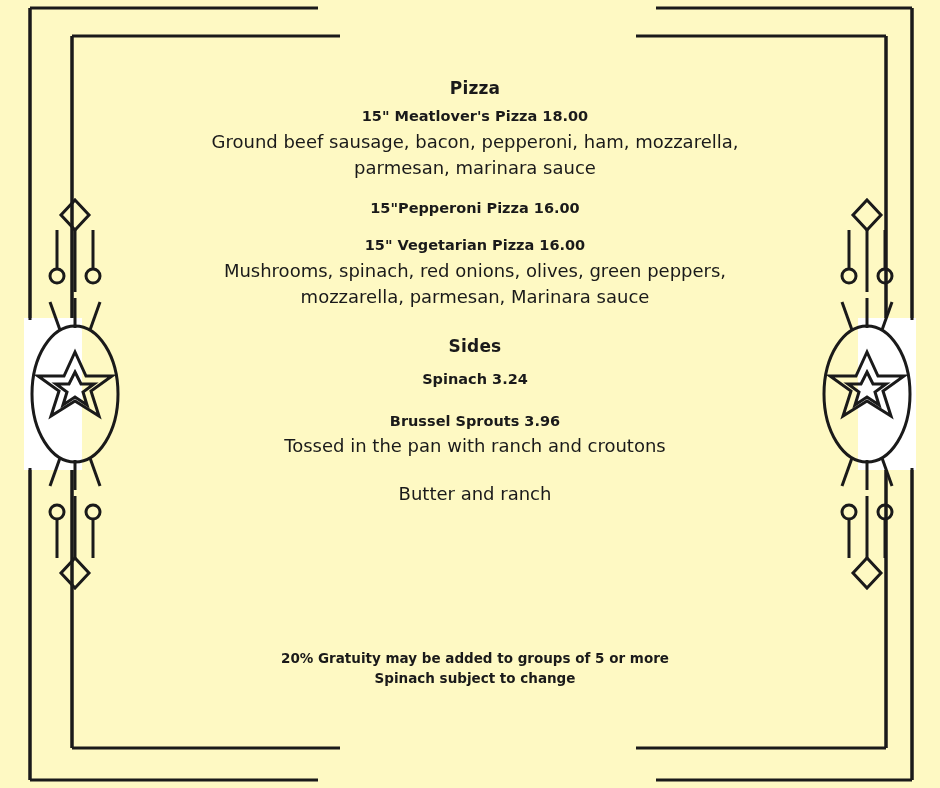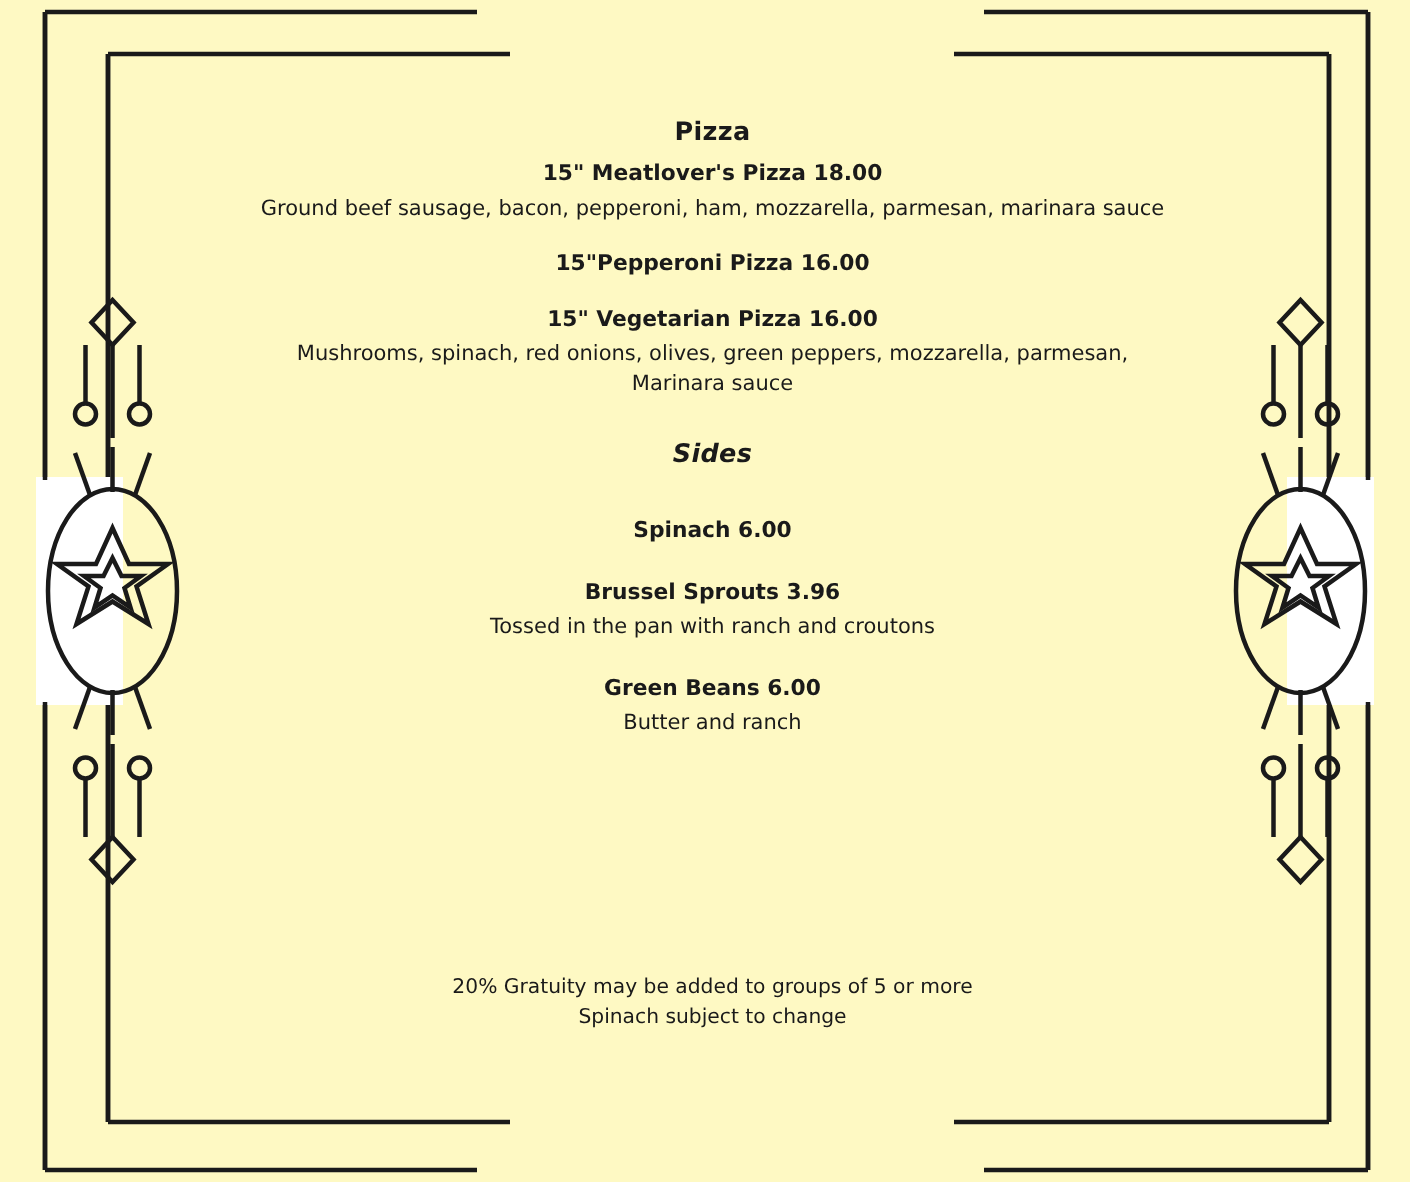--- a/index.html
+++ b/index.html
@@ -61,48 +61,47 @@
   }
 
   .item-name {
     font-size: 14.5px;
     font-weight: bold;
     line-height: 1.35;
     margin: 0;
   }
 
   .item-desc {
-    font-size: 14px;
+    font-size: 18px;
     font-weight: normal;
     line-height: 1.45;
     margin: 2px 0 0 0;
     text-align: center;
   }
 
   .section-sides {
     margin-top: 26px;
   }
   .section-sides .section-title {
-    margin-bottom: 32px;
-    font-style: italic;
+    margin-bottom: 14px;
   }
   .section-sides .item {
     margin-bottom: 22px;
   }
 
   .footer-note {
     position: absolute;
     left: 170px;
     top: 648px;
     width: 610px;
     text-align: center;
   }
   .footer-line {
     font-size: 13.5px;
-    font-weight: normal;
+    font-weight: bold;
     line-height: 1.5;
     margin: 0;
   }
 </style>
 </head>
 <body>
 
 <div class="menu-page">
 
   <svg class="frame-svg" viewBox="0 0 940 788" aria-hidden="true">
@@ -207,30 +206,29 @@
       <div class="item">
         <p class="item-name">15" Vegetarian Pizza 16.00</p>
         <p class="item-desc">Mushrooms, spinach, red onions, olives, green peppers, mozzarella, parmesan, Marinara sauce</p>
       </div>
     </div>
 
     <div class="section section-sides">
       <h2 class="section-title">Sides</h2>
 
       <div class="item">
-        <p class="item-name">Spinach 6.00</p>
+        <p class="item-name">Spinach 3.24</p>
       </div>
 
       <div class="item">
         <p class="item-name">Brussel Sprouts 3.96</p>
         <p class="item-desc">Tossed in the pan with ranch and croutons</p>
       </div>
 
       <div class="item">
-        <p class="item-name">Green Beans 6.00</p>
         <p class="item-desc">Butter and ranch</p>
       </div>
     </div>
   </div>
 
   <div class="footer-note">
     <p class="footer-line">20% Gratuity may be added to groups of 5 or more</p>
     <p class="footer-line">Spinach subject to change</p>
   </div>
 

